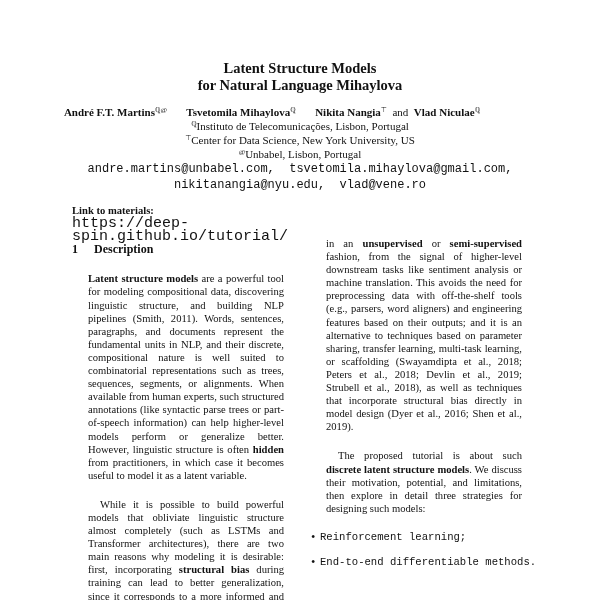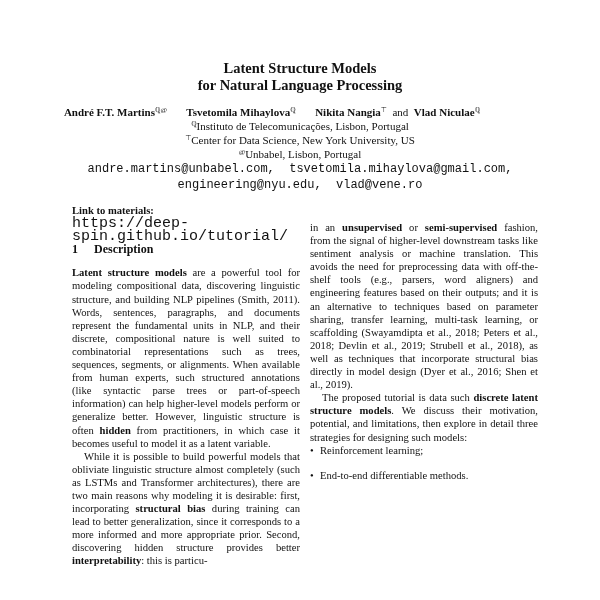--- a/index.html
+++ b/index.html
@@ -9,37 +9,37 @@
     .authors .nm { font-weight: bold; }
     .authors sup { font-size: 7px; font-weight: normal; vertical-align: 4px; }
     .authors .gap { display: inline-block; width: 14px; }
     .aff { position: absolute; left: 0; width: 600px; text-align: center; font-size: 11px; line-height: 13px; }
     .aff sup { font-size: 7px; vertical-align: 4px; }
     .mono { font-family: "Liberation Mono", monospace; font-size: 12px; }
     .emails { position: absolute; top: 161px; left: 0; width: 600px; text-align: center; line-height: 16px; }
     .col { position: absolute; top: 204px; width: 228px; font-size: 10.6px; line-height: 13.1px; text-align: justify; }
     .left { left: 72px; }
     .right { left: 310px; top: 221px; }
-    .col p { margin: 0; }
+    .col p { margin: 16px; }
     .indent { text-indent: 12px; }
     b { font-weight: bold; }
     .linkhead { font-weight: bold; }
     .link { font-family: "Liberation Mono", monospace; font-size: 15px; }
     .sec { font-weight: bold; font-size: 12px; margin-top: 0; margin-bottom: 10px; }
     .sec .num { display: inline-block; width: 22px; }
-    ul { list-style: none; margin: 0 0 12px 0; padding: 0; }
+    ul { list-style: none; margin: 0 0 12px 0; padding: 0; font-family: Liberation Mono, monospace; }
     li { margin: 0 0 12px 0; padding-left: 10px; position: relative; }
     li::before { content: "•"; position: absolute; left: 0; }
   </style>
 </head>
 <body>
 
 <div class="title">
   <div>Latent Structure Models</div>
-  <div>for Natural Language Processing</div>
+  <div>for Natural Language Mihaylova</div>
 </div>
 
 <div class="authors">
   <span class="nm">André F.T. Martins</span><sup>ℚ@</sup>
   <span class="gap"></span>
   <span class="nm">Tsvetomila Mihaylova</span><sup>ℚ</sup>
   <span class="gap"></span>
   <span class="nm">Nikita Nangia</span><sup>⊤</sup>
   &nbsp;<span>and</span>&nbsp;
   <span class="nm">Vlad Niculae</span><sup>ℚ</sup>
@@ -50,33 +50,33 @@
 </div>
 <div class="aff" style="top:132px">
   <sup>⊤</sup><span>Center for Data Science, New York University, US</span>
 </div>
 <div class="aff" style="top:146px">
   <sup>@</sup><span>Unbabel, Lisbon, Portugal</span>
 </div>
 
 <div class="emails mono">
   <div style="white-space:pre">andre.martins@unbabel.com,  tsvetomila.mihaylova@gmail.com,</div>
-  <div style="white-space:pre">engineering@nyu.edu,  vlad@vene.ro</div>
+  <div style="white-space:pre">nikitanangia@nyu.edu,  vlad@vene.ro</div>
 </div>
 
 <div class="col left">
   <div class="linkhead">Link to materials:</div>
   <div class="link">https://deep-spin.github.io/tutorial/</div>
   <div class="sec">
     <span class="num">1</span><span>Description</span>
   </div>
   <p><b>Latent structure models</b><span> are a powerful tool for modeling compositional data, discovering linguistic structure, and building NLP pipelines (Smith, 2011). Words, sentences, paragraphs, and documents represent the fundamental units in NLP, and their discrete, compositional nature is well suited to combinatorial representations such as trees, sequences, segments, or alignments. When available from human experts, such structured annotations (like syntactic parse trees or part-of-speech information) can help higher-level models perform or generalize better. However, linguistic structure is often </span><b>hidden</b><span> from practitioners, in which case it becomes useful to model it as a latent variable.</span></p>
   <p class="indent"><span>While it is possible to build powerful models that obliviate linguistic structure almost completely (such as LSTMs and Transformer architectures), there are two main reasons why modeling it is desirable: first, incorporating </span><b>structural bias</b><span> during training can lead to better generalization, since it corresponds to a more informed and more appropriate prior. Second, discovering hidden structure provides better </span><b>interpretability</b><span>: this is particu-</span></p>
 </div>
 
 <div class="col right">
   <p><span>in an </span><b>unsupervised</b><span> or </span><b>semi-supervised</b><span> fashion, from the signal of higher-level downstream tasks like sentiment analysis or machine translation. This avoids the need for preprocessing data with off-the-shelf tools (e.g., parsers, word aligners) and engineering features based on their outputs; and it is an alternative to techniques based on parameter sharing, transfer learning, multi-task learning, or scaffolding (Swayamdipta et al., 2018; Peters et al., 2018; Devlin et al., 2019; Strubell et al., 2018), as well as techniques that incorporate structural bias directly in model design (Dyer et al., 2016; Shen et al., 2019).</span></p>
-  <p class="indent"><span>The proposed tutorial is data such </span><b>discrete latent structure models</b><span>. We discuss their motivation, potential, and limitations, then explore in detail three strategies for designing such models:</span></p>
+  <p class="indent"><span>The proposed tutorial is about such </span><b>discrete latent structure models</b><span>. We discuss their motivation, potential, and limitations, then explore in detail three strategies for designing such models:</span></p>
   <ul>
     <li>Reinforcement learning;</li>
     <li>End-to-end differentiable methods.</li>
   </ul>
 </div>
 
 </body></html>

